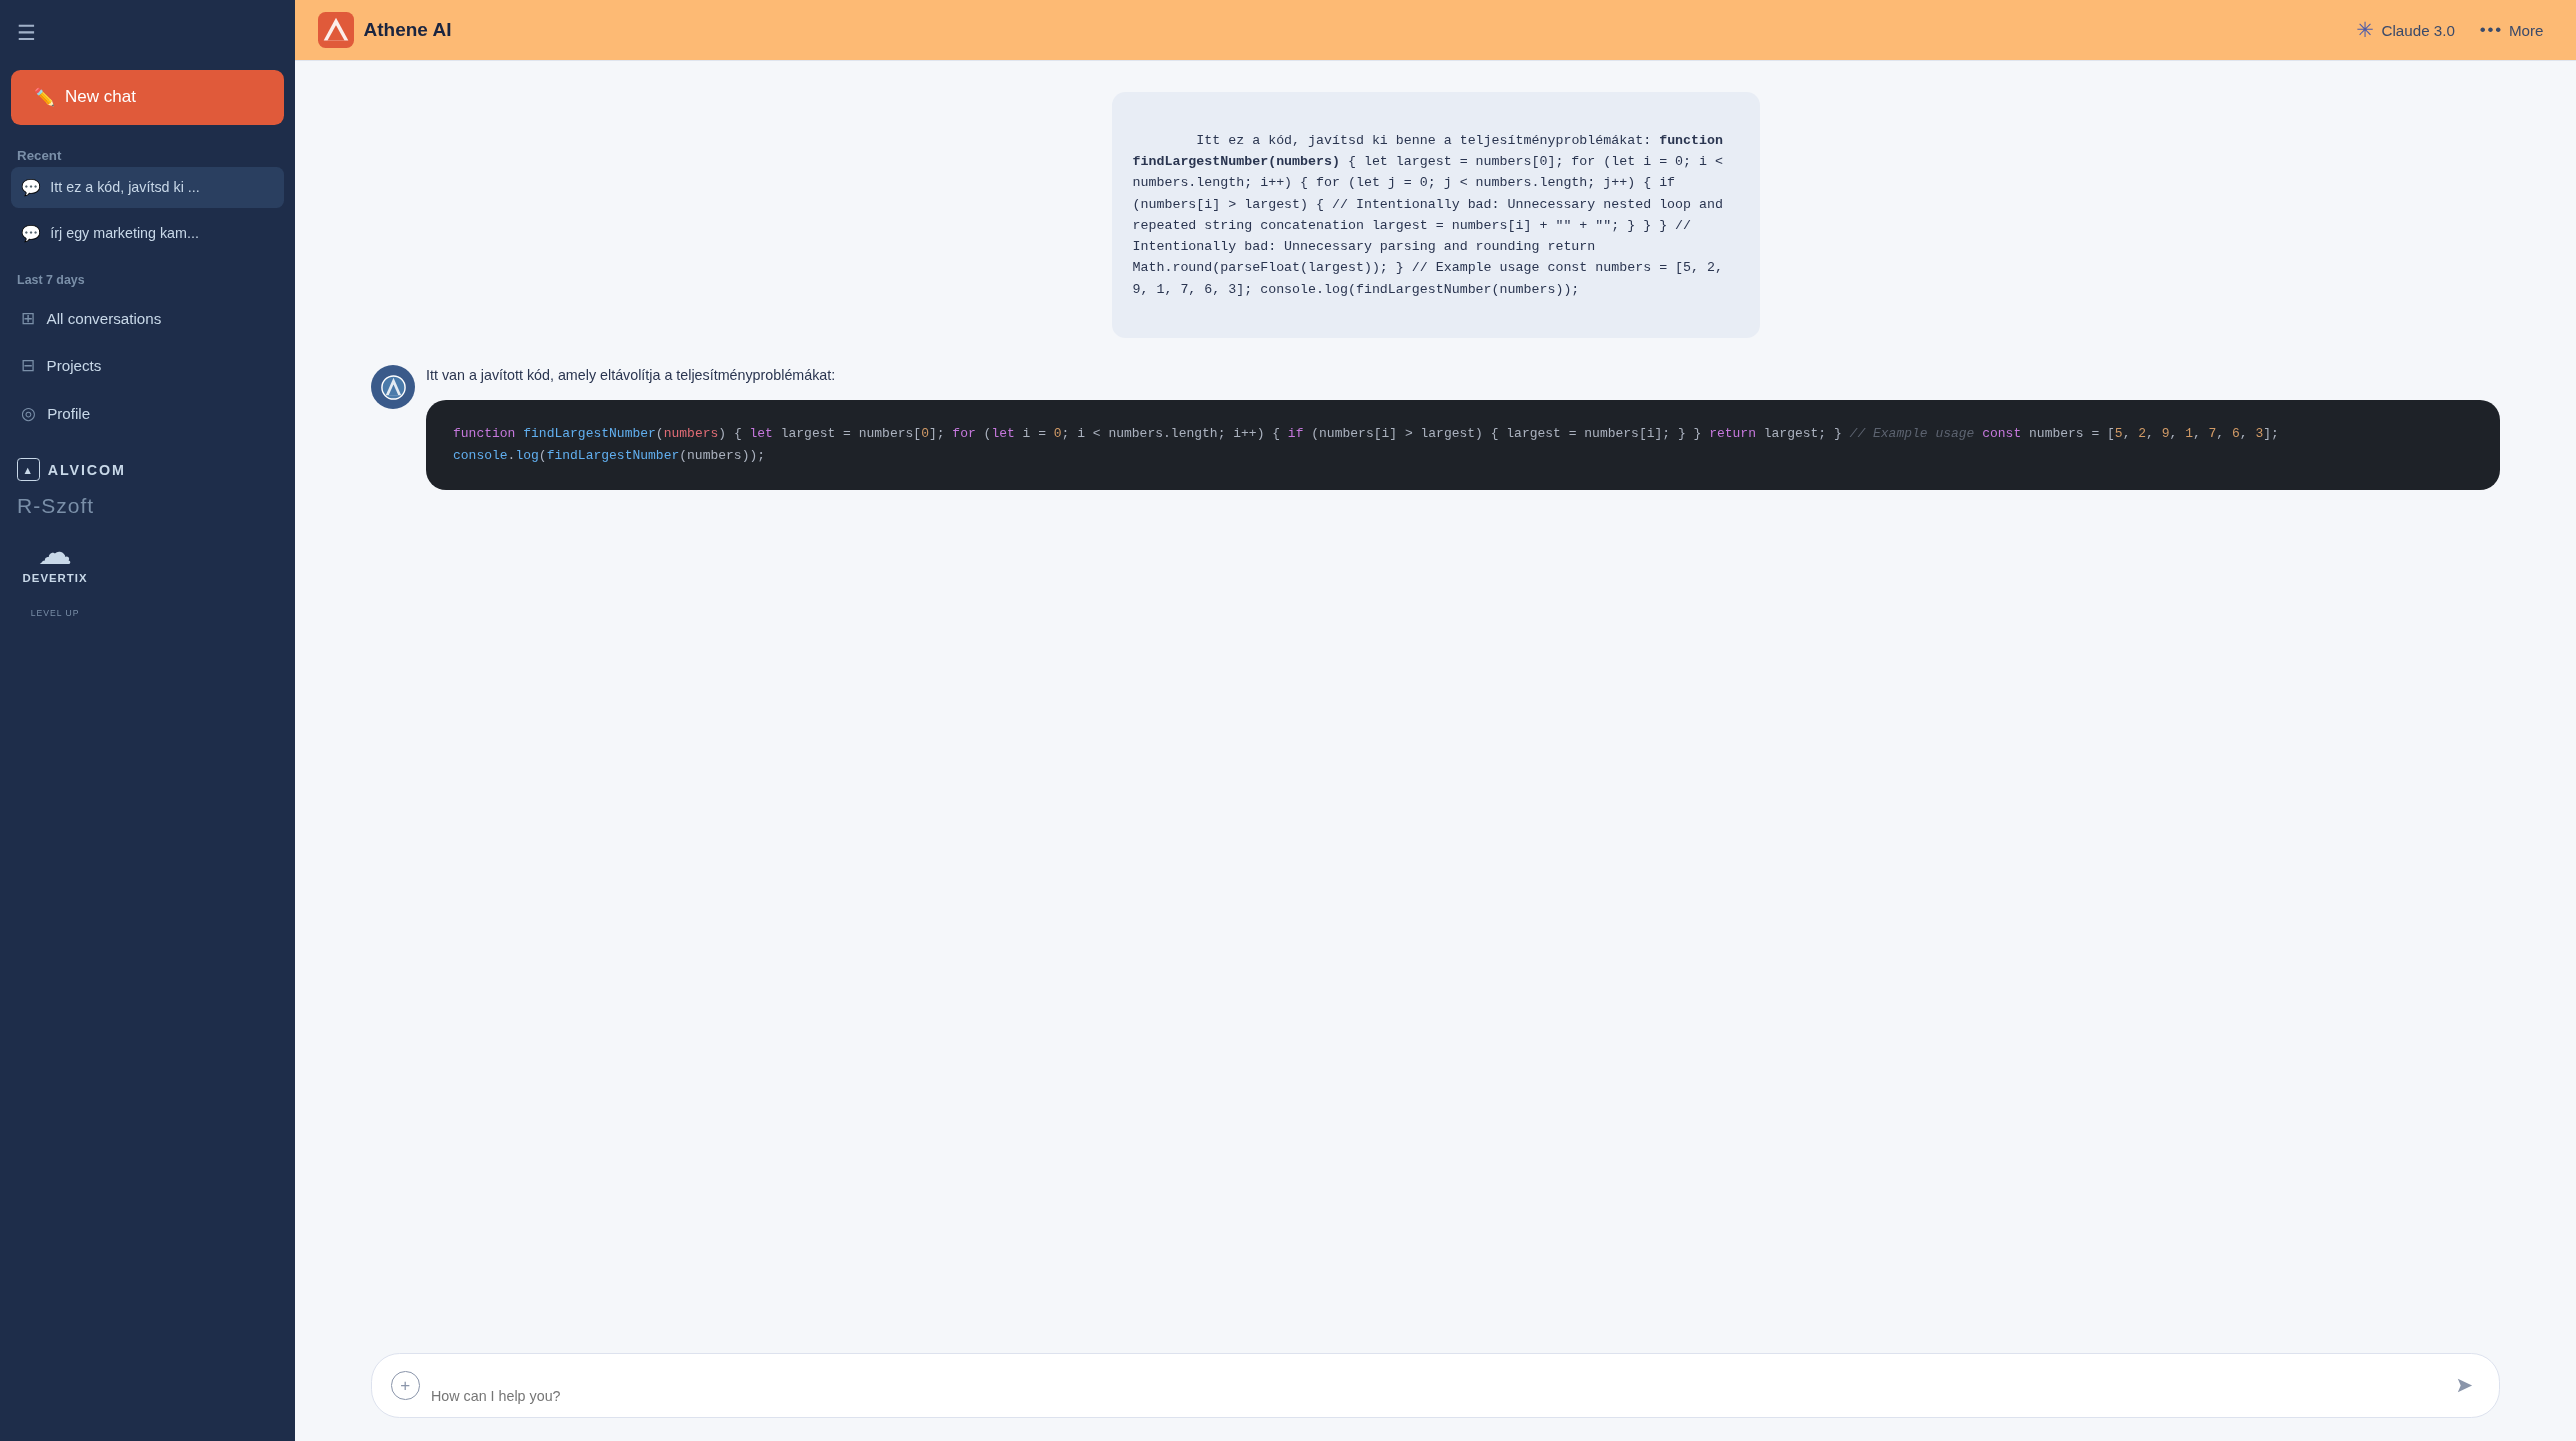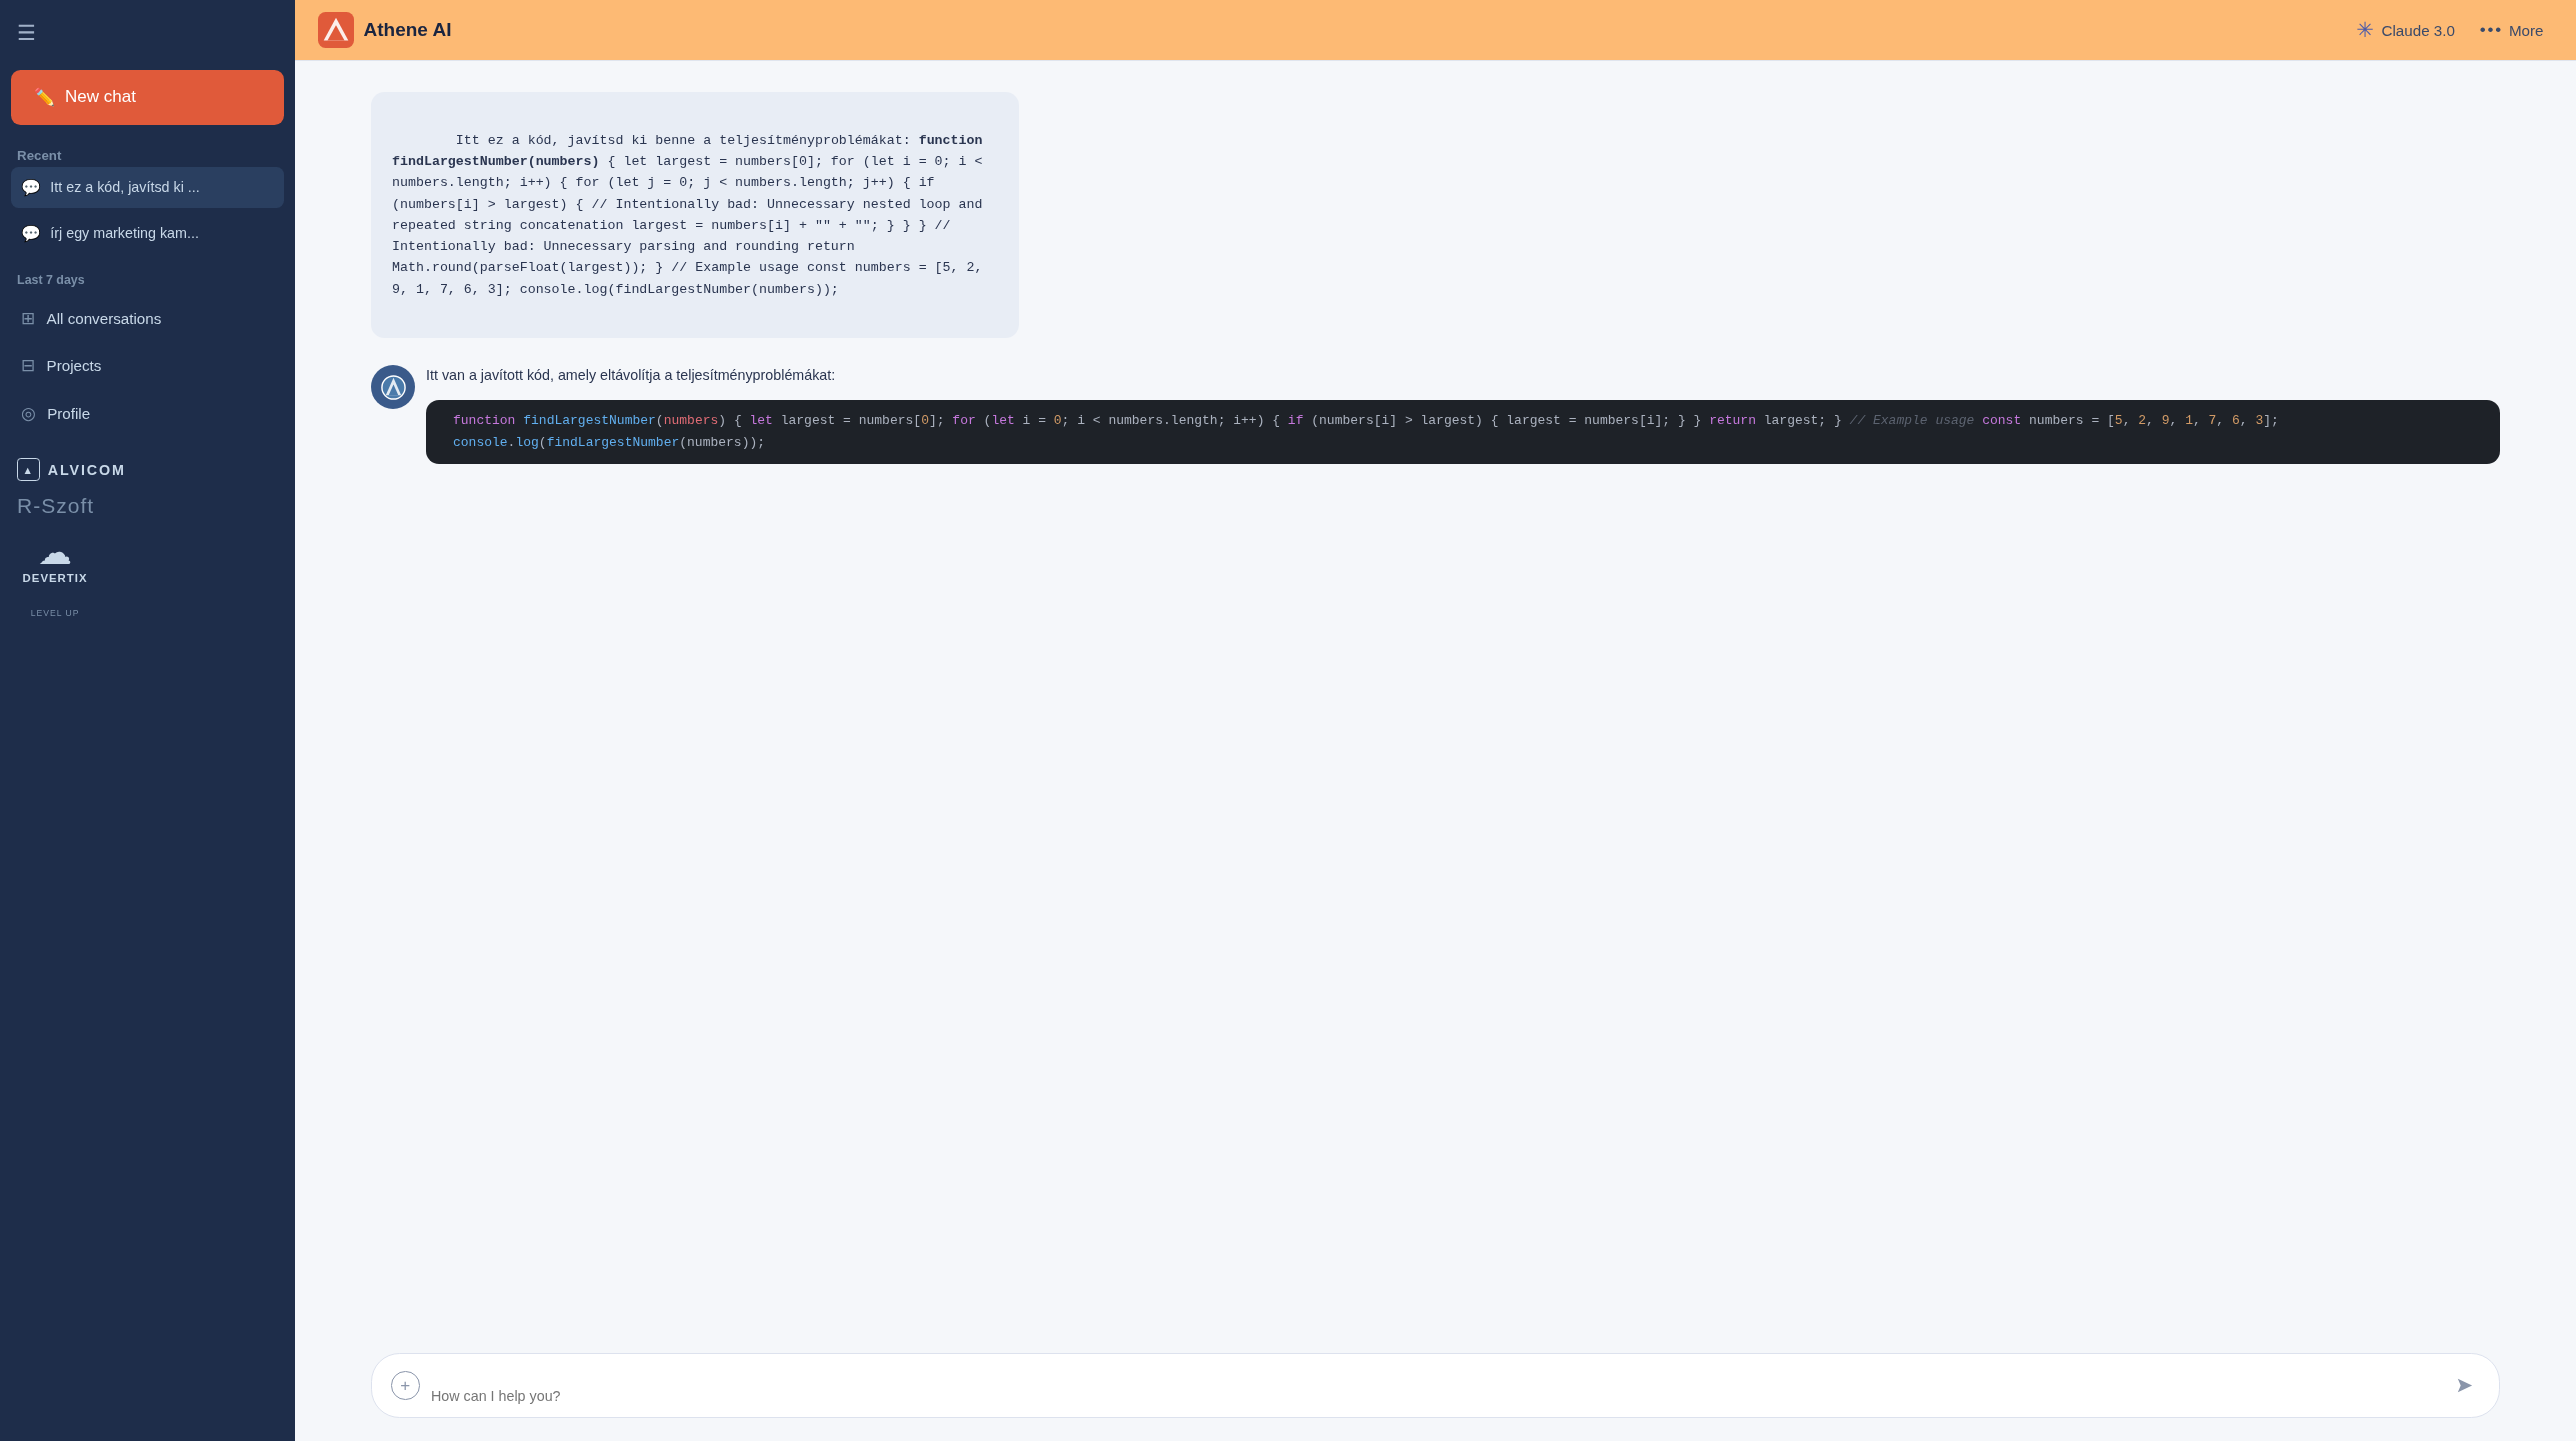--- a/index.html
+++ b/index.html
@@ -218,21 +218,21 @@
     .chat-area {
       flex: 1;
       overflow-y: auto;
       padding: 30.5px 76px;
       background: #f5f7fa;
     }
 
     
     .user-message {
       display: flex;
-      justify-content: flex-start;
+      justify-content: center;
       margin-bottom: 27px;
     }
     .user-bubble {
       background: #e8edf5;
       border-radius: 13.3px;
       padding: 17px 21px;
       max-width: 648px;
       font-size: 13.3px;
       line-height: 1.6;
       color: #2a3550;
@@ -265,22 +265,22 @@
     .ai-intro {
       font-size: 14.3px;
       color: #2a3550;
       margin-bottom: 13.3px;
       line-height: 1.5;
     }
 
     
     .code-block {
       background: #1e2228;
-      border-radius: 13px;
-      padding: 10px 27px;
+      border-radius: 20px;
+      padding: 23px 27px;
       overflow-x: auto;
       font-family: 'Courier New', Consolas, monospace;
       font-size: 13px;
       line-height: 1.7;
       color: #abb2bf;
     }
     .code-block .kw { color: #c678dd; }
     .code-block .fn { color: #61afef; }
     .code-block .param { color: #e06c75; }
     .code-block .num { color: #d19a66; }

